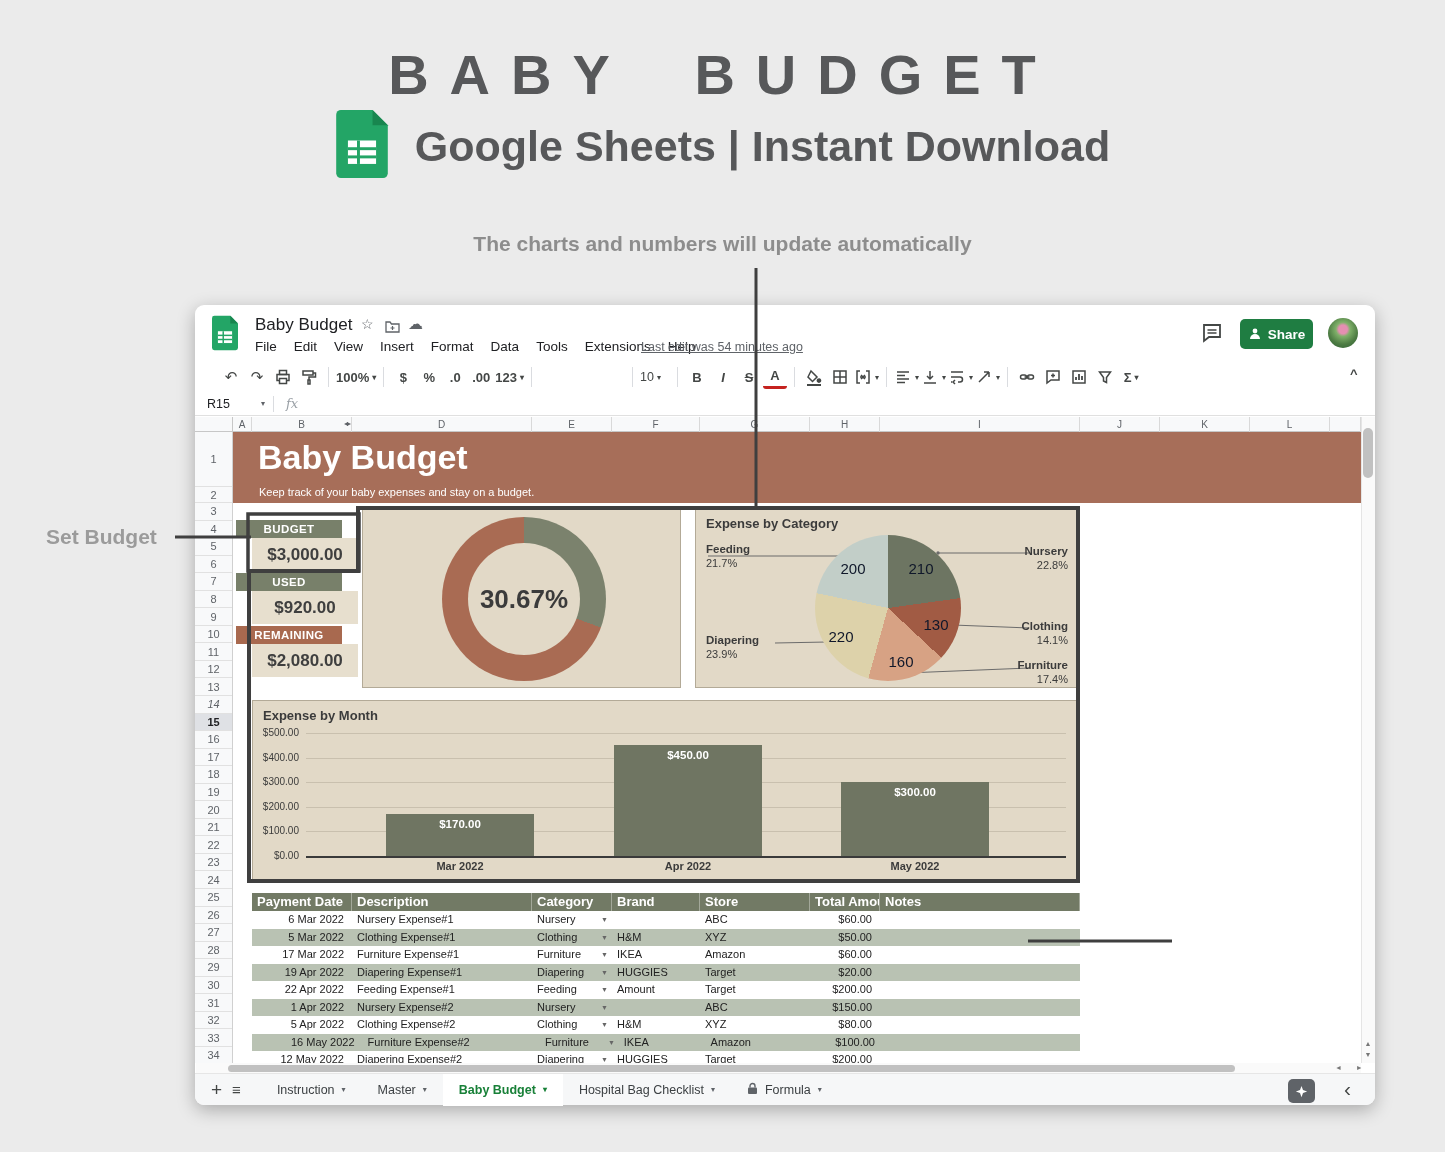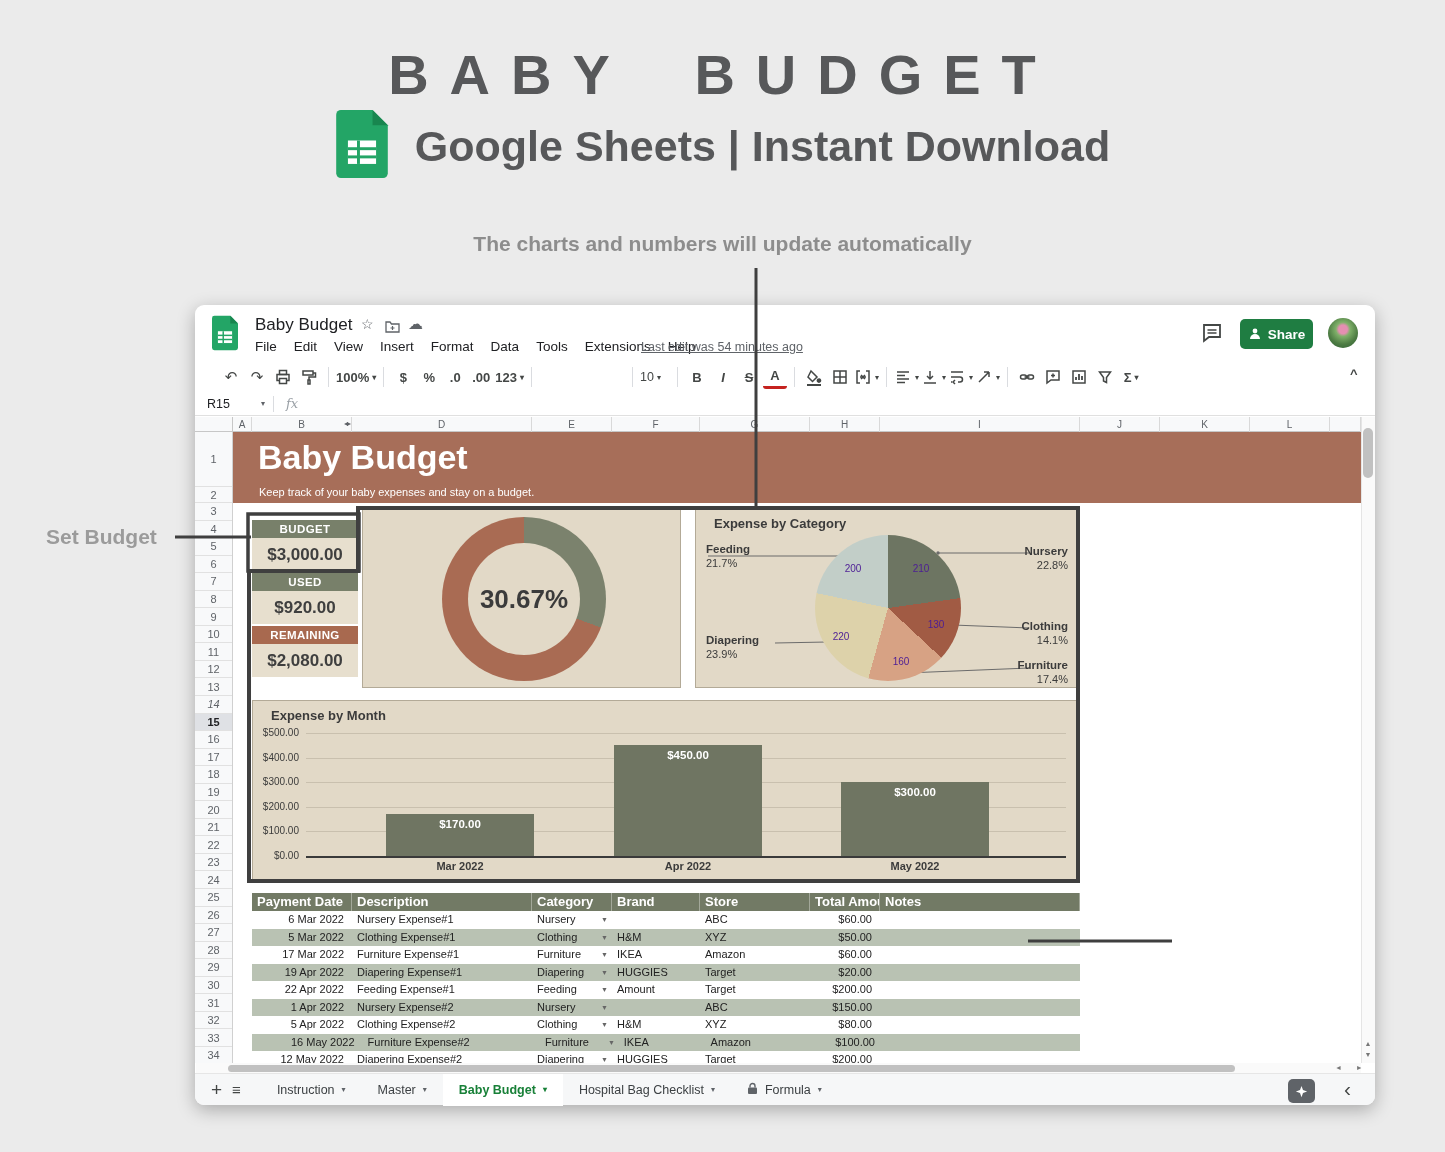--- a/index.html
+++ b/index.html
@@ -62,40 +62,40 @@
         border-bottom:1px solid #e1e1e1; }
   .rh.sel { background:#dfe1e5; color:#202124; font-weight:700; }
 
   
   #gridclip { left:233px; top:432px; width:1128px; height:631px; background:#ffffff; overflow:hidden; }
   .gc { position:absolute; }
   .sheet-head { left:0; top:0; width:1128px; height:71px; background:#a76e59; }
   .sheet-title { left:25px; top:6px; font-size:34px; font-weight:700; color:#fff; }
   .sheet-sub { left:26px; top:54px; font-size:11px; color:#fff; }
 
-  .sumlabel { left:19px; width:106px; height:18px; color:#fff; font-size:11.5px; font-weight:700;
+  .sumlabel { left:3px; width:106px; height:18px; color:#fff; font-size:11.5px; font-weight:700;
               text-align:center; line-height:18px; letter-spacing:.4px; }
   .sumvalue { left:19px; width:106px; height:33px; background:#e7dfce; color:#3f3f3f; font-size:17px;
               font-weight:700; text-align:center; line-height:33px; }
 
   .panel { background:#e2d9c7; border:1px solid #b3aa97; }
-  .panel-title { position:absolute; left:18px; top:7px; font-size:13px; font-weight:700; color:#3b3b3b; }
+  .panel-title { position:absolute; left:10px; top:7px; font-size:13px; font-weight:700; color:#3b3b3b; }
 
   
   .donut-wrap { left:129px; top:76px; width:319px; height:180px; }
   .donut { position:absolute; left:79px; top:8px; width:164px; height:164px; border-radius:50%; }
   .donut-hole { position:absolute; left:105px; top:34px; width:112px; height:112px; border-radius:50%;
                 background:#e2d9c7; }
   .donut-label { position:absolute; left:79px; top:75px; width:164px; text-align:center;
                  font-size:26px; font-weight:700; color:#3b3b3b; }
 
   
   .pie-wrap { left:462px; top:76px; width:384px; height:180px; }
   .pie { position:absolute; left:119px; top:26px; width:146px; height:146px; border-radius:50%; }
-  .pie-val { position:absolute; transform:translate(-50%,-50%); font-size:10px; color:#4c1d95; }
+  .pie-val { position:absolute; transform:translate(-50%,-50%); font-size:15px; color:#0f172a; }
   .pie-val:nth-of-type(1){ left:225px; top:59px; }
   .pie-val:nth-of-type(2){ left:240px; top:115px; }
   .pie-val:nth-of-type(3){ left:205px; top:152px; }
   .pie-val:nth-of-type(4){ left:145px; top:127px; }
   .pie-val:nth-of-type(5){ left:157px; top:59px; }
   .callout { position:absolute; font-size:11px; color:#3b3b3b; line-height:14px; }
   .callout b { font-size:11.5px; }
   .callout.c1 { left:10px;  top:33px;  text-align:left; }
   .callout.c2 { right:10px; top:35px;  text-align:right; }
   .callout.c3 { right:10px; top:110px; text-align:right; }

